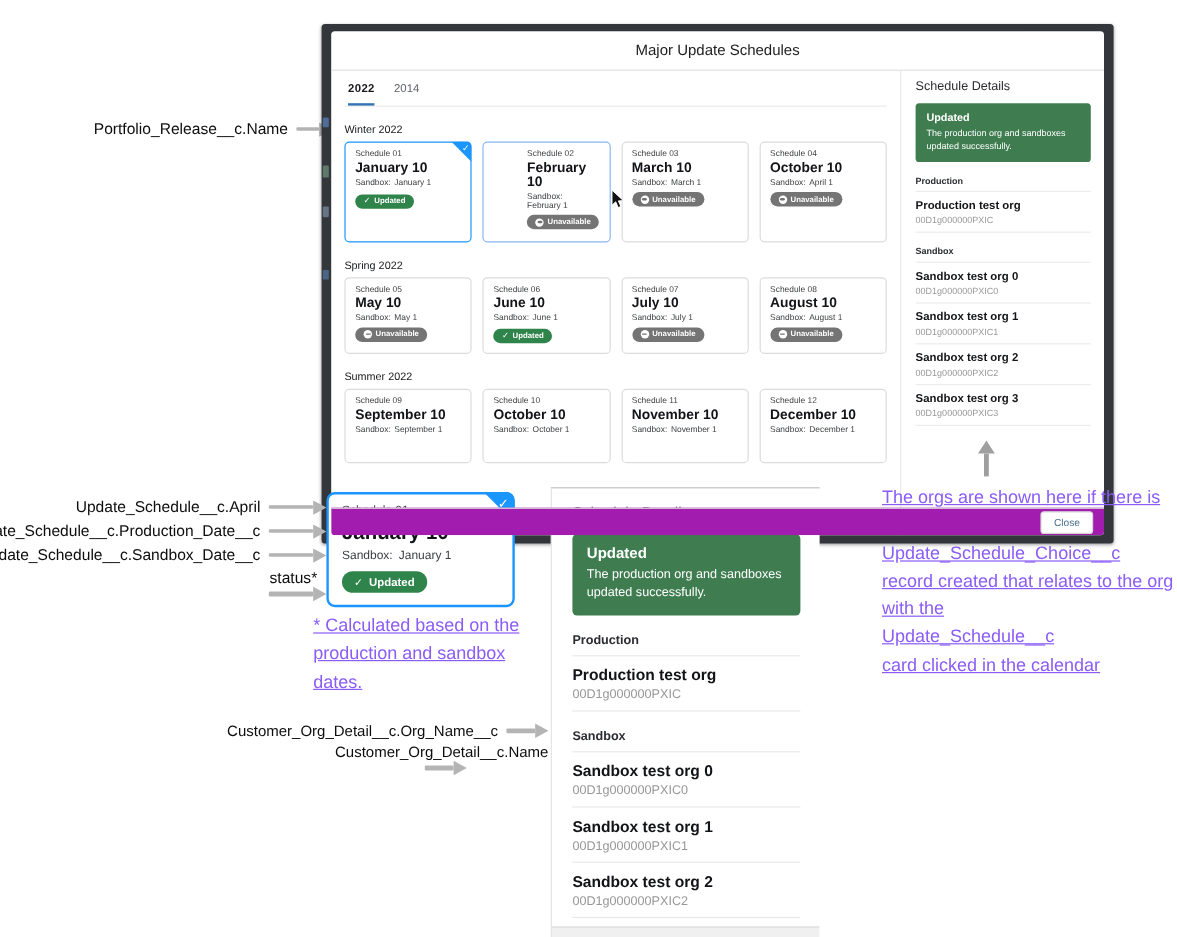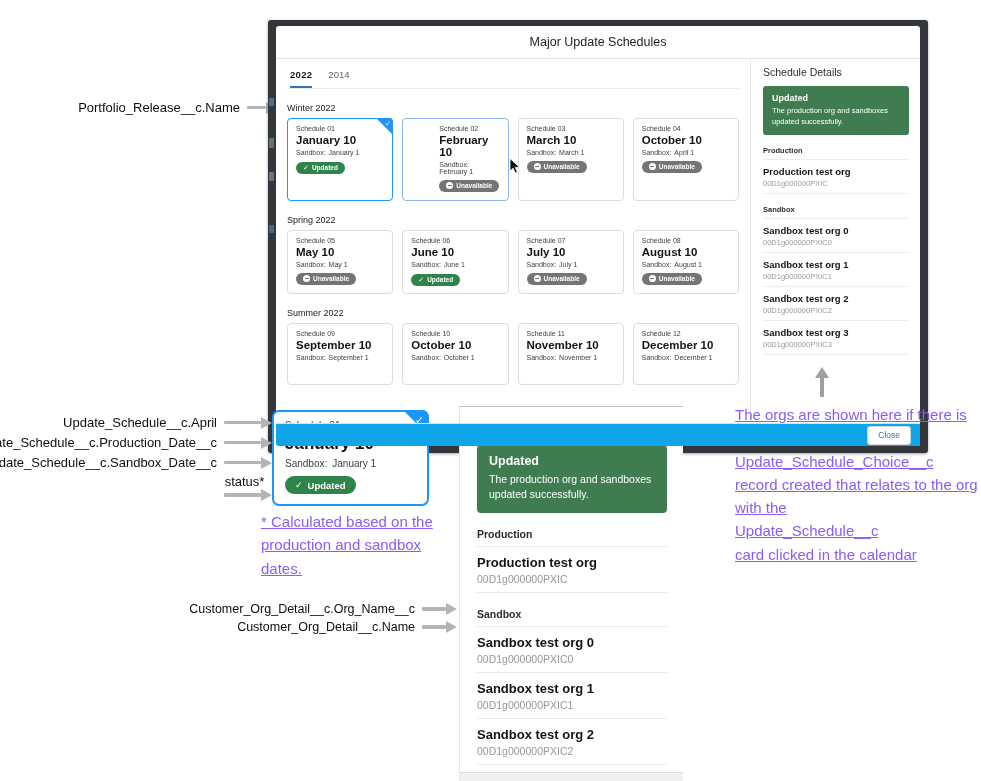--- a/index.html
+++ b/index.html
@@ -53,21 +53,21 @@
   .details { width:170px; border-left:1px solid #e8e8e8; padding:7px 11px 0 12px; }
   .d-title { font-size:10.5px; color:#2b2d30; }
   .d-banner { margin-top:8px; background:#3f7d50; border-radius:3px; padding:7px 9px 8px 9px; color:#fff; }
   .d-banner-title { font-size:9px; font-weight:700; }
   .d-banner-msg { font-size:7.5px; margin-top:3px; line-height:1.4; }
   .d-group { font-size:7.5px; font-weight:700; color:#2b2d30; margin-top:11px; padding-bottom:4px; border-bottom:1px solid #ececec; }
   .d-org { padding:6px 0 5px 0; border-bottom:1px solid #ececec; }
   .d-org-name { font-size:9.5px; font-weight:700; color:#131417; }
   .d-org-id { font-size:7.5px; color:#999; margin-top:2px; }
 
-  .modal-footer { position:absolute; z-index:3; bottom:0; left:0; right:0; height:23px; background:#0ea5e9; border-top:1px solid #e0e0e0; display:flex; align-items:center; justify-content:flex-end; padding-right:9px; }
+  .modal-footer { position:absolute; z-index:3; bottom:0; left:0; right:0; height:23px; background:#a21caf; border-top:1px solid #e0e0e0; display:flex; align-items:center; justify-content:flex-end; padding-right:9px; }
   .close-btn { background:#fff; border:1px solid #d6d6d6; border-radius:3px; padding:3px 10px 4px 10px; font-size:8.5px; color:#49708e; font-family:inherit; cursor:default; }
 
   .cursor { position:absolute; left:509px; top:158px; z-index:5; }
 
   
   .zoom-card { position:absolute; left:272px; top:410px; width:157px; background:#fff; border:2px solid #1b96ff; border-radius:7px; padding:8px 11px 10px 11px; }
   .zc-name { font-size:10px; color:#3c3e41; }
   .zc-date { font-size:17px; font-weight:700; color:#111215; margin-top:3px; }
   .zc-sandbox { font-size:10px; color:#3c3e41; margin-top:4px; }
   .zc-sandbox .sep { display:inline-block; width:5px; }
@@ -345,21 +345,21 @@
     <div class="zp-footer-strip"></div>
   </div>
 
   <div class="ann" style="top:602px; right:524px;">
     <span class="ann-label small">Customer_Org_Detail__c.Org_Name__c</span>
     <span class="arrow-right">
         <span class="arrow-line" style="width:24px"></span>
         <span class="arrow-head"></span>
       </span>
   </div>
-  <div class="ann" style="top:620px; right:524px;">
+  <div class="ann" style="top:620px; right:524px;flex-direction:column;">
     <span class="ann-label small">Customer_Org_Detail__c.Name</span>
     <span class="arrow-right">
         <span class="arrow-line" style="width:24px"></span>
         <span class="arrow-head"></span>
       </span>
   </div>
 
   <div class="up-arrow" style="left:815px; top:367px;">
     <span class="head"></span>
       <span class="shaft"></span>

